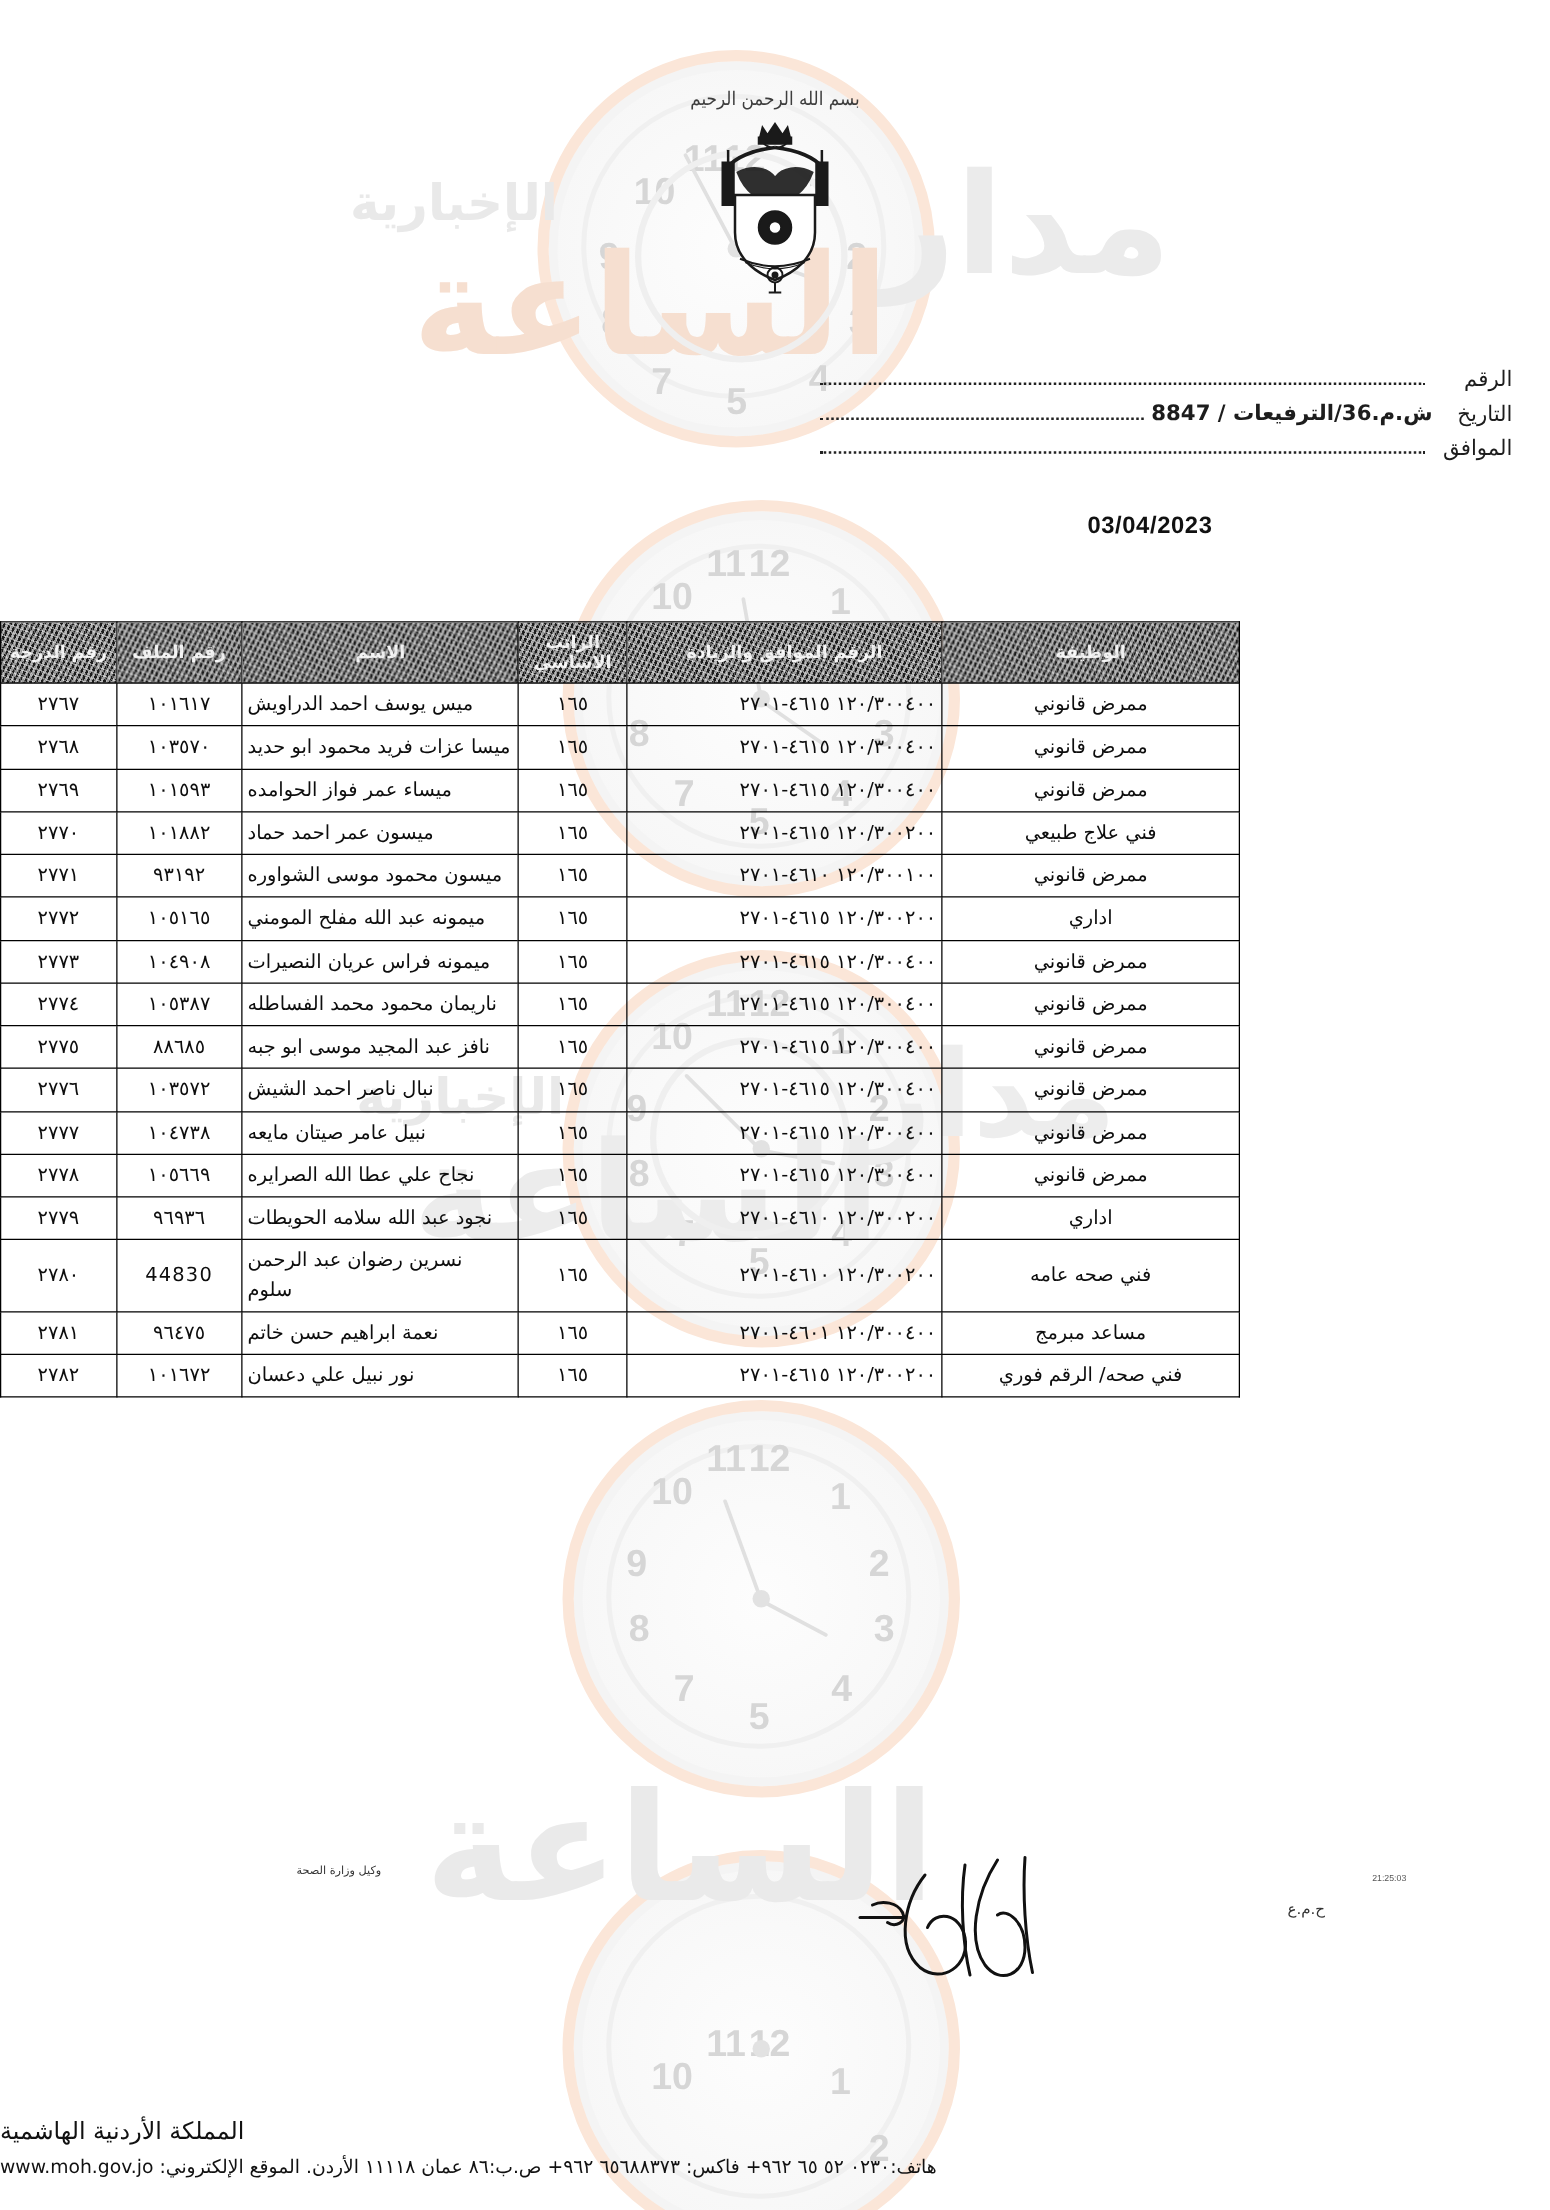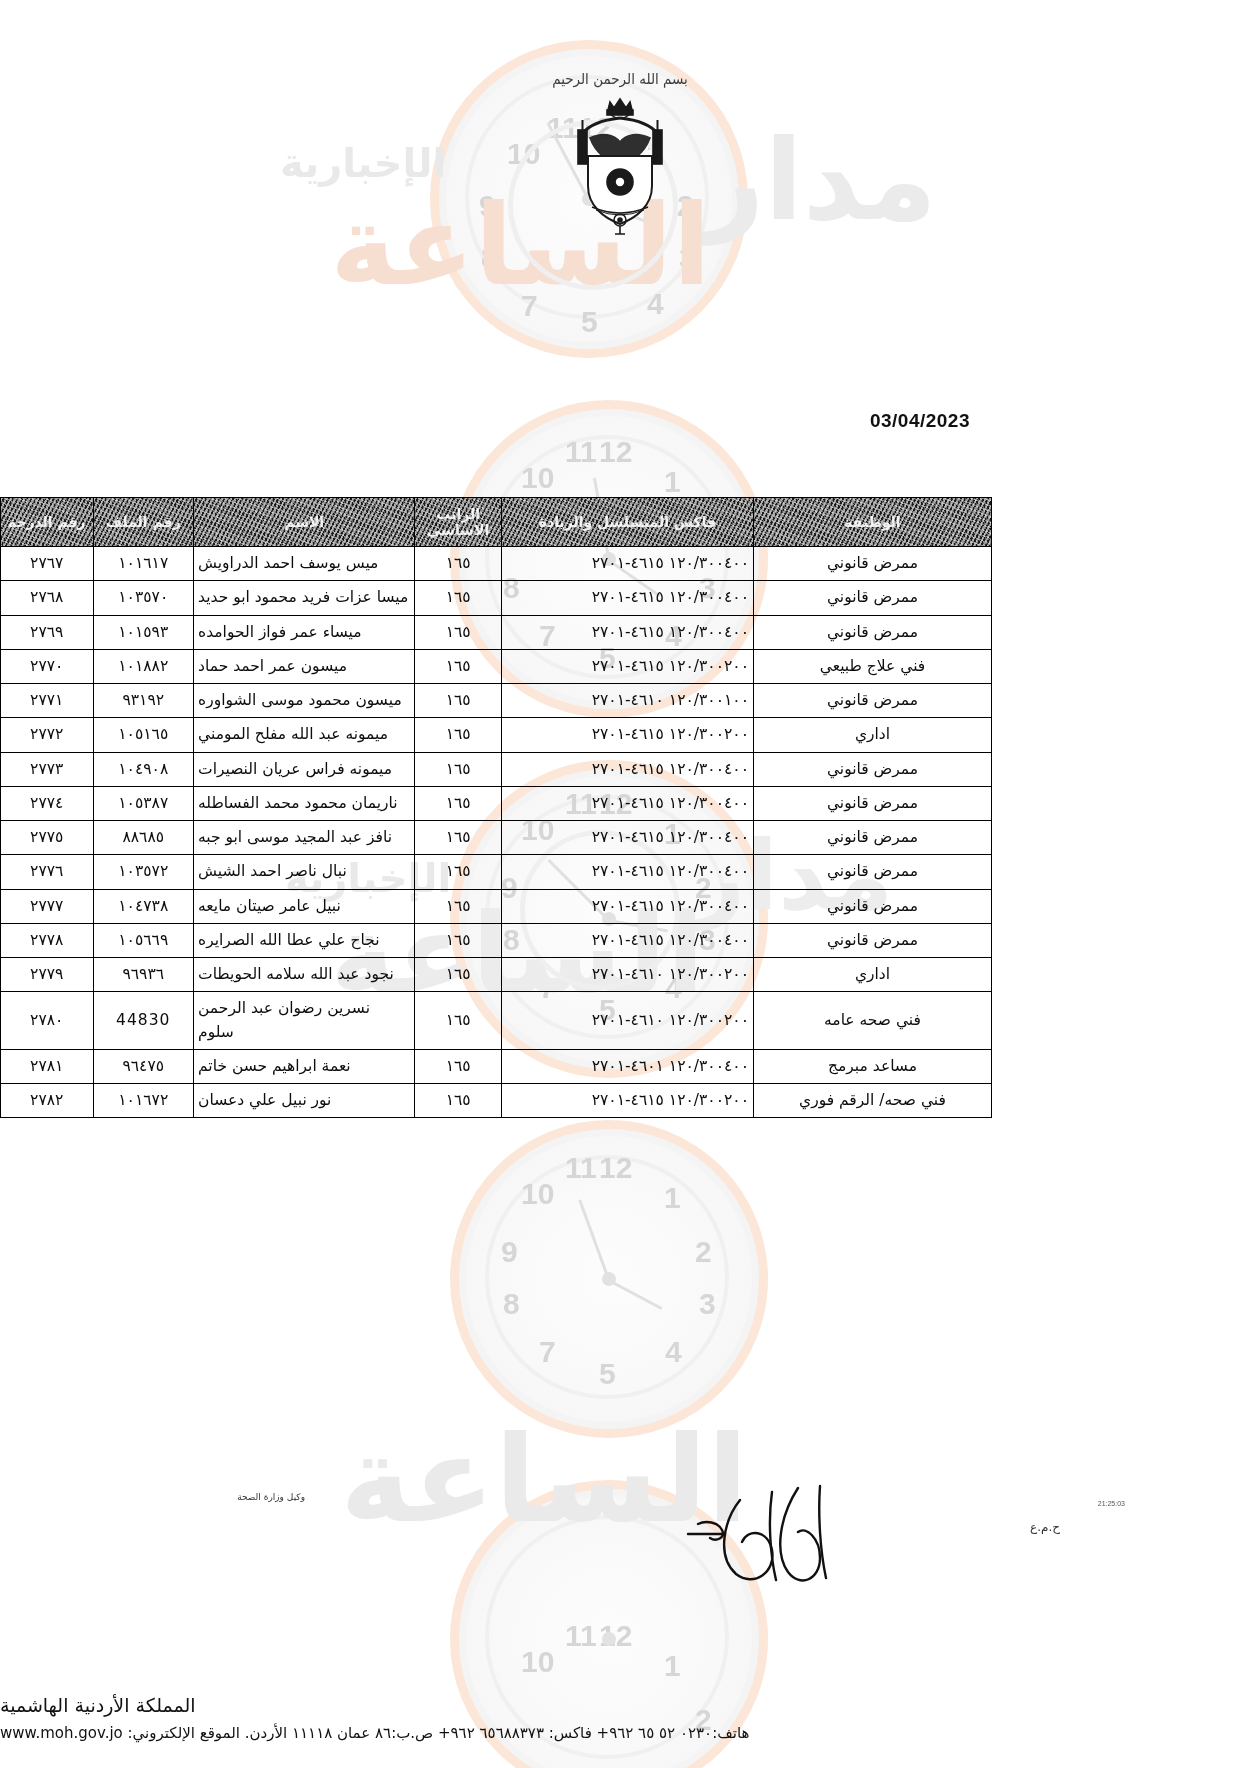--- a/index.html
+++ b/index.html
@@ -255,34 +255,51 @@
           <path d="M38 116 q24 10 48 0" stroke-width="1"></path>
 
           <circle cx="62" cy="126" r="6" fill="none" stroke-width="1.6"></circle>
           <circle cx="62" cy="126" r="2" fill="#1a1a1a"></circle>
           <path d="M62 132 l0 8 M57 140 l10 0" stroke-width="1.6"></path>
         </g>
       </svg>
     </div>
   </div>
 
+  <div class="meta">
+    <div class="meta-row">
+      <span class="meta-label">الرقم</span>
+      <span class="meta-dots"></span>
+      <span class="meta-val"></span>
+    </div>
+    <div class="meta-row">
+      <span class="meta-label">التاريخ</span>
+      <span class="meta-val ref">ش.م.36/الترفيعات / 8847</span>
+      <span class="meta-dots"></span>
+    </div>
+    <div class="meta-row">
+      <span class="meta-label">الموافق</span>
+      <span class="meta-dots"></span>
+      <span class="meta-val"></span>
+    </div>
+  </div>
   <div class="doc-date">03/04/2023</div>
 
   <div class="tbl-wrap">
     <table class="grid">
       <thead>
         <tr>
           <th class="w-job">
             <div class="hcell">
                 <span>الوظيفة</span>
               </div>
           </th>
           <th class="w-code">
             <div class="hcell">
-                <span>فاكس المتسلسل والزيادة</span>
+                <span>الرقم الموافق والزيادة</span>
               </div>
           </th>
           <th class="w-sal">
             <div class="hcell">
                 <span>الراتب الاساسي</span>
               </div>
           </th>
           <th class="w-name">
             <div class="hcell">
                 <span>الاسم</span>

